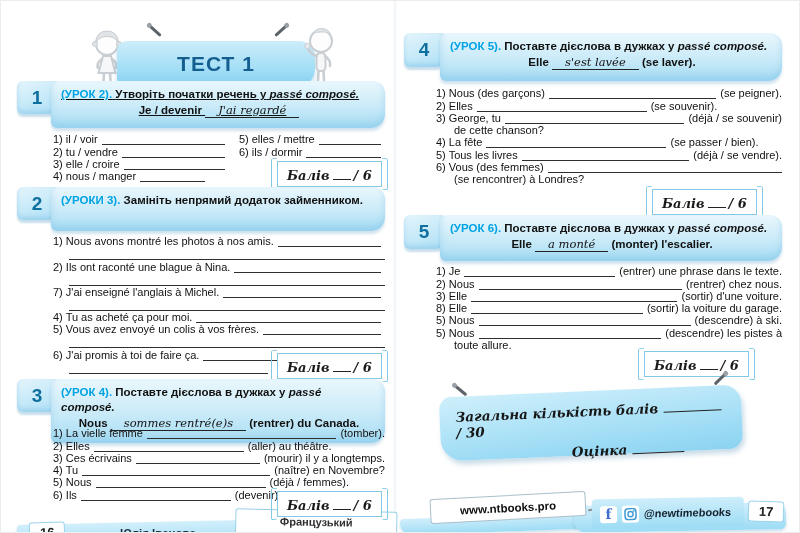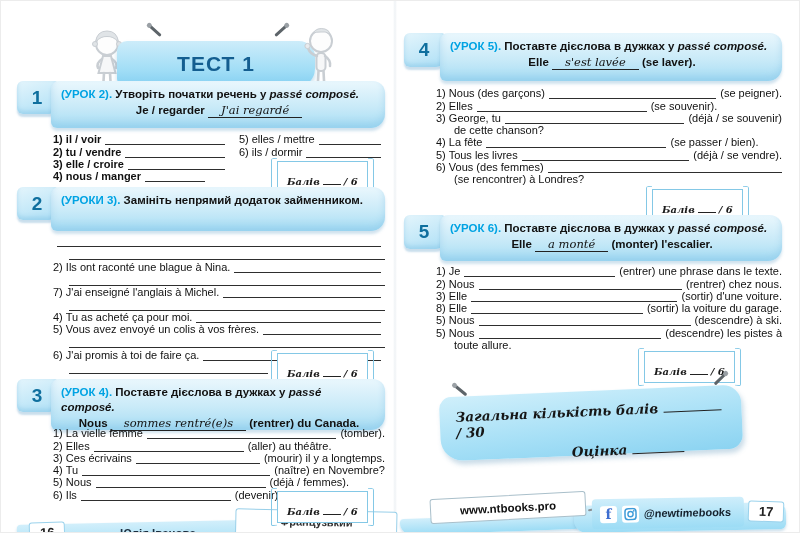--- a/index.html
+++ b/index.html
@@ -28,26 +28,26 @@
           border-bottom:1.3px solid #222;padding:0 13px;font-size:11.5px;}
 
   
   .items{position:absolute;font-size:11px;line-height:12px;}
   .row{display:flex;align-items:flex-end;height:12.3px;white-space:nowrap;}
   .row .t{flex:0 0 auto;}
   .blank{flex:1 1 auto;border-bottom:1px solid #2e2e2e;height:10px;margin:0 4px;min-width:16px;}
   .blank-line{border-bottom:1px solid #2e2e2e;height:12px;margin-left:16px;}
   .wrap-line{height:12.3px;display:flex;align-items:center;margin-left:18px;}
   .cols{display:flex;}
-  .col1{width:56%;padding-right:10px;box-sizing:border-box;font-weight:bold;}
+  .col1{width:56%;padding-right:10px;box-sizing:border-box;}
   .col2{width:44%;}
 
   
-  .score{position:absolute;background:#fff;border:1.5px solid #84c8e6;padding:12px 9px 2px 9px;
-         font-size:10px;line-height:16px;white-space:nowrap;color:#1a1a1a;}
+  .score{position:absolute;background:#fff;border:1.5px solid #84c8e6;padding:6px 9px 2px 9px;
+         font-size:13px;line-height:16px;white-space:nowrap;color:#1a1a1a;}
   .score::before,.score::after{content:"";position:absolute;top:-4px;bottom:-4px;width:5px;
          border:1.5px solid #84c8e6;}
   .score::before{left:-7px;border-right:none;border-radius:2px 0 0 2px;transform:skewY(-6deg);}
   .score::after{right:-7px;border-left:none;border-radius:0 2px 2px 0;transform:skewY(6deg);}
   .hand{font-family:"DejaVu Serif",serif;font-style:italic;font-weight:bold;}
   .sblank{display:inline-block;width:18px;border-bottom:1.4px solid #222;height:9px;margin:0 3px;}
 
   
   .test-banner{position:absolute;left:112px;top:20px;width:198px;height:46px;
          background:linear-gradient(180deg,#cdecfa 0%,#a0ddf6 65%,#83cff1 100%);
@@ -130,24 +130,24 @@
         <line x1="17.5" y1="46" x2="16.5" y2="65" stroke="#c9ced3" stroke-width="2.6" stroke-linecap="round"></line>
         <line x1="22.5" y1="46" x2="23.5" y2="65" stroke="#c9ced3" stroke-width="2.6" stroke-linecap="round"></line>
         <ellipse cx="15" cy="67" rx="3.4" ry="1.7" fill="#d4d8db"></ellipse>
         <ellipse cx="25" cy="67" rx="3.4" ry="1.7" fill="#d4d8db"></ellipse>
       </svg>
     </div>
 
     <div class="numtab" style="left:12px;top:60px;width:40px;height:33px;">
       <span>1</span>
     </div>
-    <div class="banner" style="left:46px;top:60px;width:334px;height:47px;">
+    <div class="banner" style="left:46px;top:60px;width:334px;height:47px;text-decoration:underline;">
       <div class="banner-inner">
         <div><span class="lesson">(УРОК 2).</span> <span class="instr">Утворіть початки речень у</span> <span class="instr-it">passé composé.</span></div>
-        <div class="ex-line"><span>Je / regarder</span> <span class="ex-ans">J'ai regardé</span></div>
+        <div class="ex-line"><span>Je / devenir</span> <span class="ex-ans">J'ai regardé</span></div>
       </div>
     </div>
     <div class="items" style="left:48px;top:112px;width:332px;">
       <div class="cols">
         <div class="col1">
           <div class="row">
               <span class="t">1) il / voir</span>
               <span class="blank"></span>
             </div>
           <div class="row">
@@ -180,20 +180,21 @@
     <div class="numtab" style="left:12px;top:166px;width:40px;height:33px;">
       <span>2</span>
     </div>
     <div class="banner" style="left:46px;top:166px;width:334px;height:44px;">
       <div class="banner-inner">
         <div><span class="lesson">(УРОКИ 3).</span> <span class="instr">Замініть непрямий додаток займенником.</span></div>
       </div>
     </div>
     <div class="items" style="left:48px;top:214px;width:332px;">
       <div class="row">
+          <span class="t">1) Nous avons montré les photos à nos amis.</span>
           <span class="blank"></span>
         </div>
       <div class="blank-line"></div>
       <div class="row">
           <span class="t">2) Ils ont raconté une blague à Nina.</span>
           <span class="blank"></span>
         </div>
       <div class="blank-line"></div>
       <div class="row">
           <span class="t">7) J'ai enseigné l'anglais à Michel.</span>
@@ -213,21 +214,21 @@
           <span class="t">6) J'ai promis à toi de faire ça.</span>
           <span class="blank"></span>
         </div>
       <div class="blank-line" style="width:60%;"></div>
     </div>
     <div class="score" style="left:272px;top:332px;"><span class="hand">Балів</span><span class="sblank"></span><span class="hand">/ 6</span></div>
 
     <div class="numtab" style="left:12px;top:358px;width:40px;height:33px;">
       <span>3</span>
     </div>
-    <div class="banner" style="left:46px;top:358px;width:334px;height:51px;">
+    <div class="banner" style="left:46px;top:358px;width:334px;height:64px;">
       <div class="banner-inner">
         <div><span class="lesson">(УРОК 4).</span> <span class="instr">Поставте дієслова в дужках у</span> <span class="instr-it">passé composé.</span></div>
         <div class="ex-line"><span>Nous</span> <span class="ex-ans">sommes rentré(e)s</span> <span>(rentrer) du Canada.</span></div>
       </div>
     </div>
     <div class="items" style="left:48px;top:406px;width:332px;">
       <div class="row">
           <span class="t">1) La vielle femme</span>
           <span class="blank"></span>
           <span class="t">(tomber).</span>

